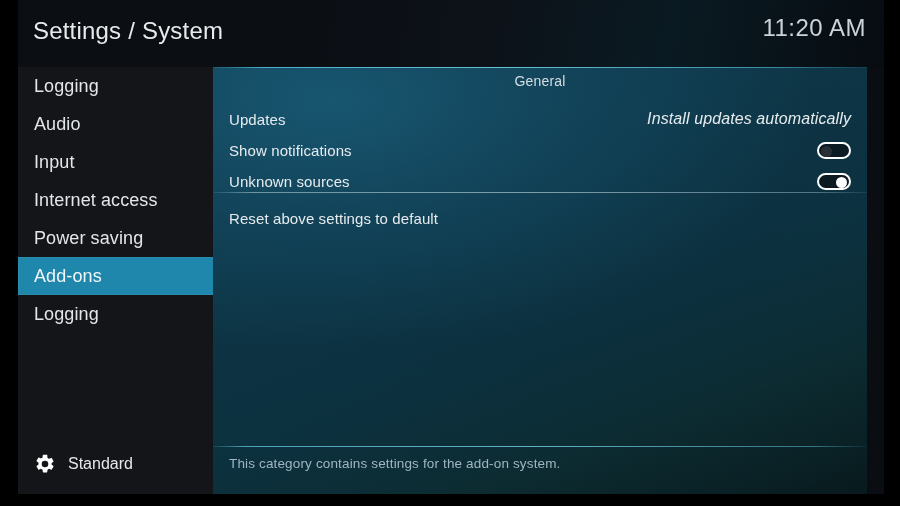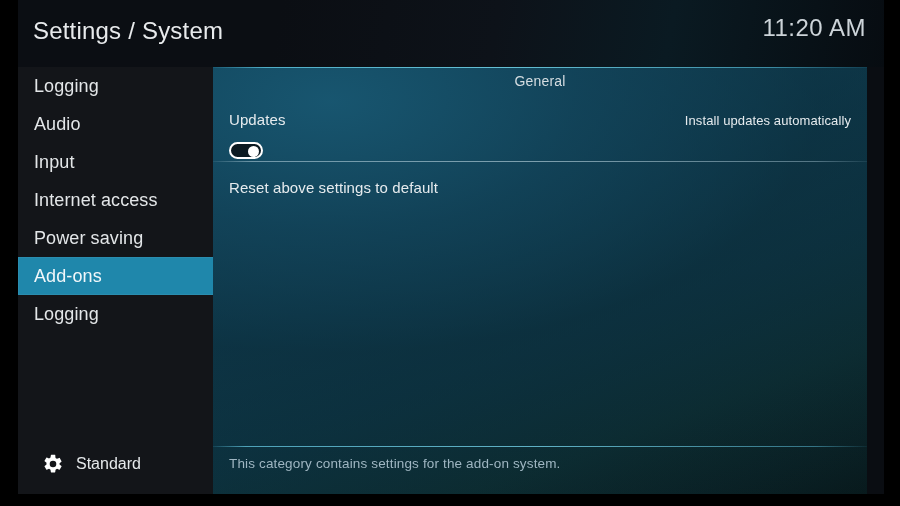--- a/index.html
+++ b/index.html
@@ -75,21 +75,21 @@
     width:212px; height:38px;
     box-shadow:inset 0 0 0 1px rgba(255,255,255,.05);
     pointer-events:none;
   }
 
   
   #sidebar-footer {
     position:absolute; left:0; bottom:0;
     width:212px; height:60px;
     display:flex; align-items:center;
-    padding-left:24px;
+    padding-left:16px;
   }
   #gear-icon { width:22px; height:22px; flex:0 0 auto; display:block; }
   #level-label {
     margin-left:12px;
     font-size:16px; color:#e6e9eb; font-weight:400;
   }
 
   
   #content {
     position:absolute; left:195px; top:67px;
@@ -128,24 +128,25 @@
   }
   .row-label {
     flex:1 1 auto;
     font-size:15px;
     color:#e6ebee;
     letter-spacing:.1px;
     white-space:nowrap;
   }
   .row-value {
     flex:0 0 auto;
-    font-size:13px;
+    font-size:16px;
     color:#e6ebee;
     letter-spacing:.1px;
     white-space:nowrap;
+    font-style:italic;
   }
 
   
   .row-separator {
     position:relative;
     height:1px;
     width:654px;
     background:linear-gradient(90deg, rgba(150,190,205,.10) 0%, rgba(185,212,224,.55) 6%, rgba(195,220,230,.6) 50%, rgba(170,200,214,.45) 92%, rgba(120,160,178,.12) 100%);
     margin:2px 0 3px 0;
   }
@@ -236,20 +237,27 @@
       <div id="content-top-rule"></div>
 
       <div id="group-header">General</div>
 
       <div id="rows">
           <div class="row">
             <span class="row-label">Updates</span>
             <span class="row-value">Install updates automatically</span>
           </div>
           <div class="row">
+            <span class="row-label">Show notifications</span>
+            <div class="toggle off">
+              <div class="knob"></div>
+            </div>
+          </div>
+          <div class="row">
+            <span class="row-label">Unknown sources</span>
             <div class="toggle on">
               <div class="knob"></div>
             </div>
           </div>
           <div class="row-separator"></div>
           <div class="row">
             <span class="row-label">Reset above settings to default</span>
           </div>
         </div>
 

